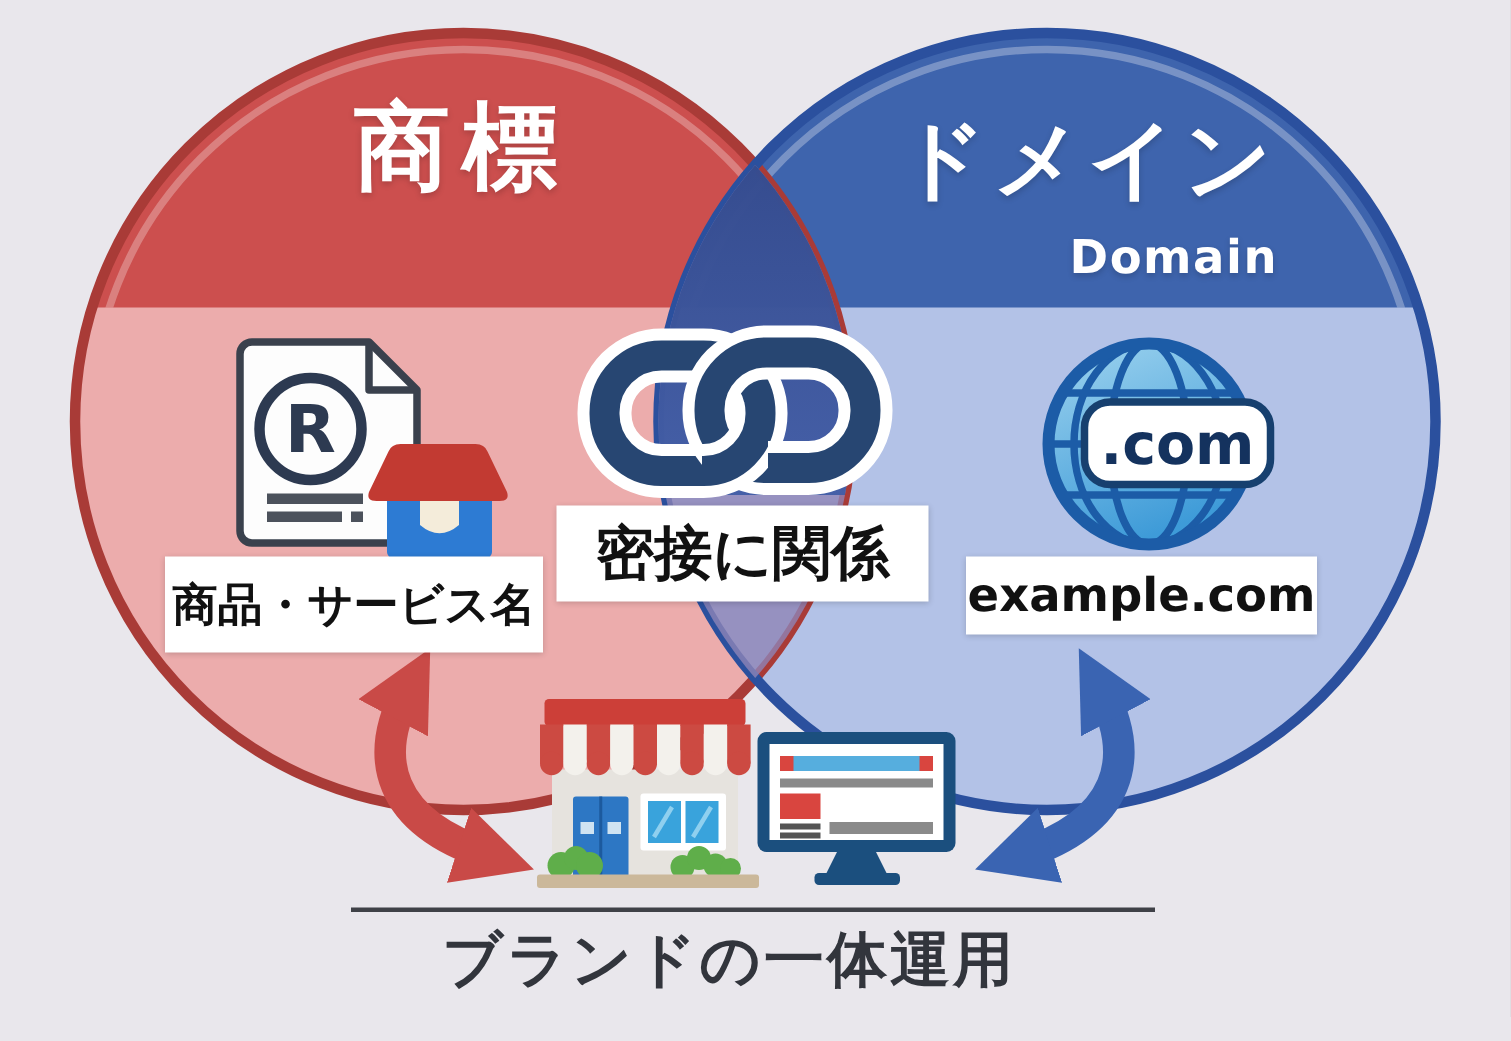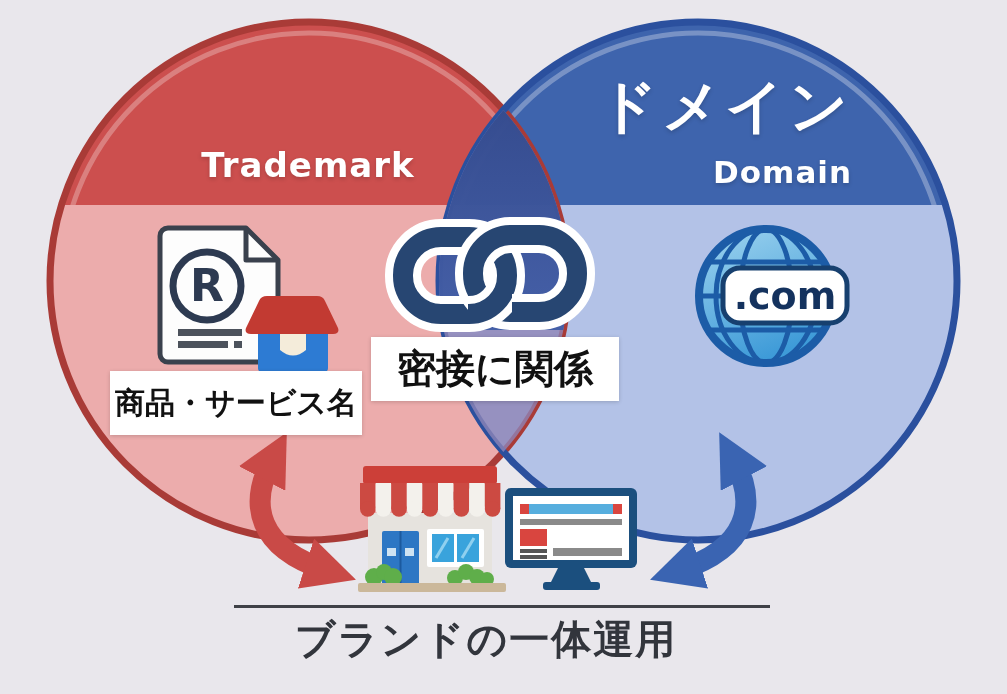--- a/index.html
+++ b/index.html
@@ -210,22 +210,23 @@
       <rect x="520" y="549" width="27" height="4" fill="#555555"></rect>
       <rect x="520" y="555" width="27" height="4" fill="#555555"></rect>
       <rect x="553" y="548" width="69" height="8" fill="#8a8a8a"></rect>
       <path d="M 558 568 h 26 l 7 14 h -40 z" fill="#1b4f7e"></path>
       <rect x="543" y="582" width="57" height="8" rx="3" fill="#1b4f7e"></rect>
     </g>
 
     <rect x="234" y="605" width="536" height="3" fill="#3f4147"></rect>
   </svg>
 
-  <div class="overlay circle-title title-en-left">Trademark</div>
+  <div class="overlay circle-title title-ja-left">商標</div>
 
   <div class="overlay circle-title title-ja-right">ドメイン</div>
   <div class="overlay circle-title title-en-right">Domain</div>
 
   <div class="overlay label-box product-label">商品・サービス名</div>
   <div class="overlay label-box relation-label">密接に関係</div>
+  <div class="overlay label-box example-label">example.com</div>
 
   <div class="overlay caption">ブランドの一体運用</div>
 </div>
 
 </body></html>

